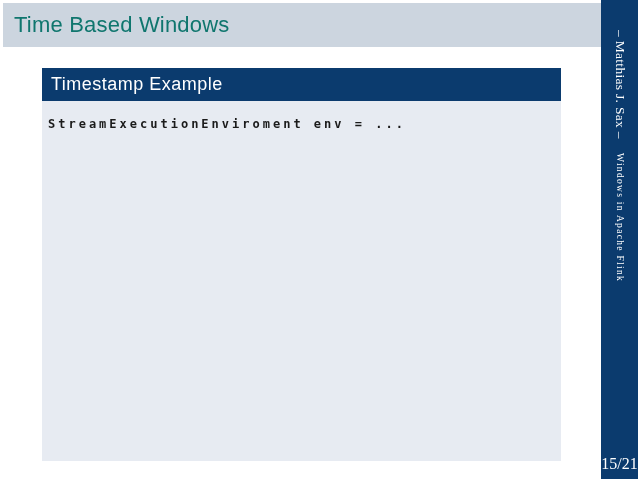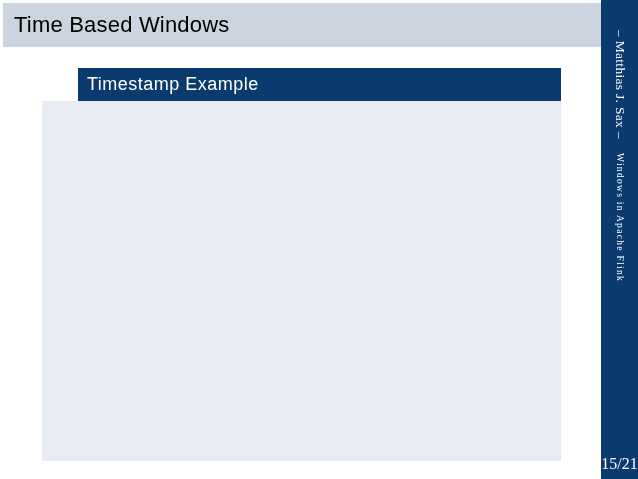--- a/index.html
+++ b/index.html
@@ -19,42 +19,41 @@
     top: 3px;
     width: 598px;
     height: 44px;
     background: #ccd5df;
     display: flex;
     align-items: center;
     box-sizing: border-box;
     padding-left: 11px;
   }
   .frametitle .title-text {
-    color: #000000;
+    color: #0f766e;
     font-size: 22px;
     font-weight: 500;
     letter-spacing: 0.2px;
   }
 
   
   .code-block {
     position: absolute;
     left: 42px;
     top: 68px;
     width: 519px;
     height: 393px;
   }
   .code-block-header {
     height: 33px;
     background: #0b3b6e;
     display: flex;
     align-items: center;
     box-sizing: border-box;
     padding-left: 9px;
-    margin-left: 36px;
   }
   .code-block-header .block-title {
     color: #ffffff;
     font-size: 18px;
     letter-spacing: 0.5px;
   }
   .code-block-body {
     height: 360px;
     background: #e7ebf2;
     box-sizing: border-box;
@@ -122,20 +121,21 @@
 
   <div class="frametitle">
     <span class="title-text">Time Based Windows</span>
   </div>
 
   <div class="code-block">
     <div class="code-block-header">
       <span class="block-title">Timestamp Example</span>
     </div>
     <div class="code-block-body">
+      <div class="code-line">StreamExecutionEnviroment env = ...</div>
     </div>
   </div>
 
   <div class="sidebar">
     <div class="sidebar-vertical-text">
       <span class="sidebar-author">– Matthias J. Sax –</span>
       <span class="sidebar-deck-title">Windows in Apache Flink</span>
     </div>
     <div class="page-number">15/21</div>
   </div>

